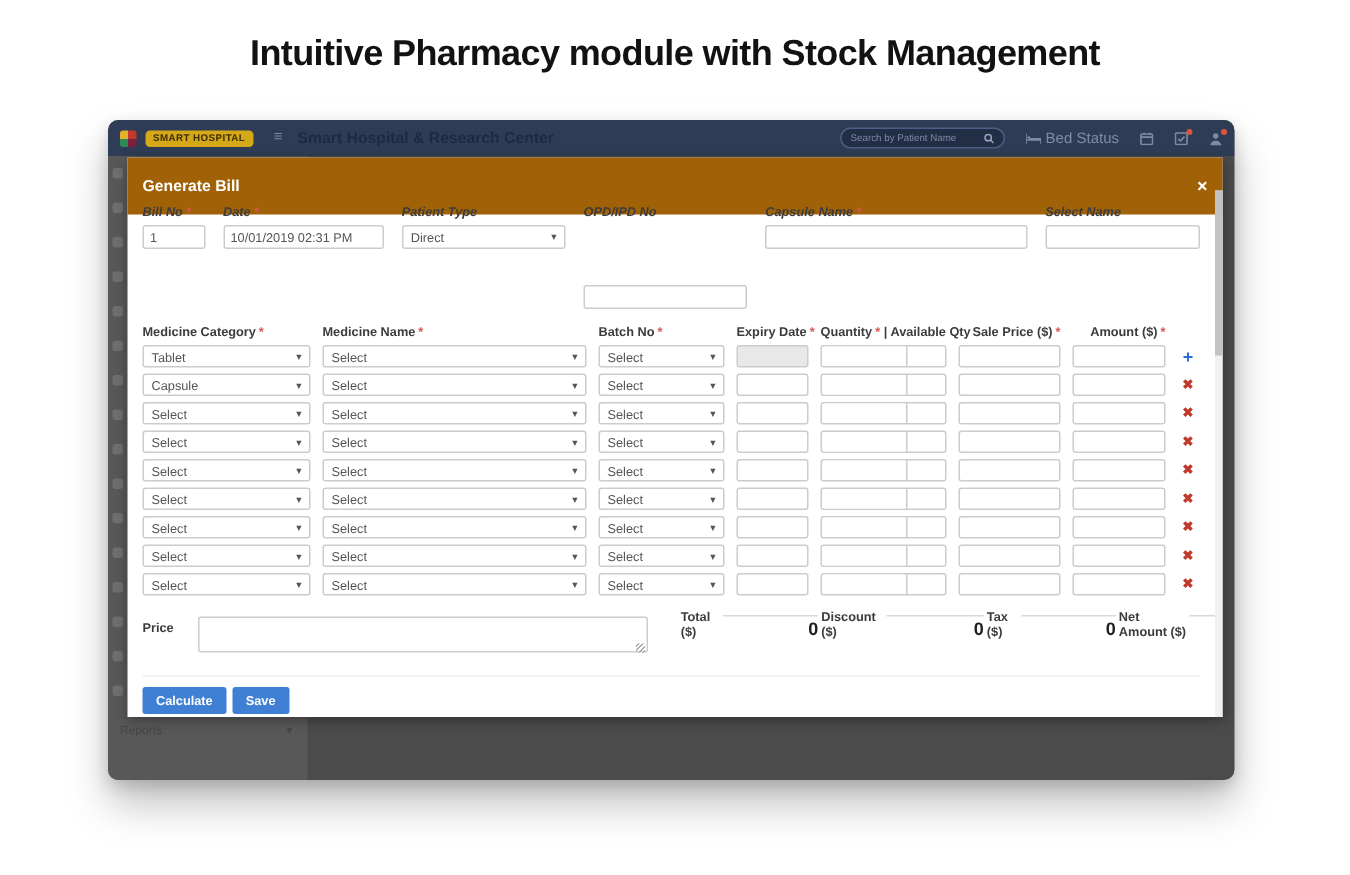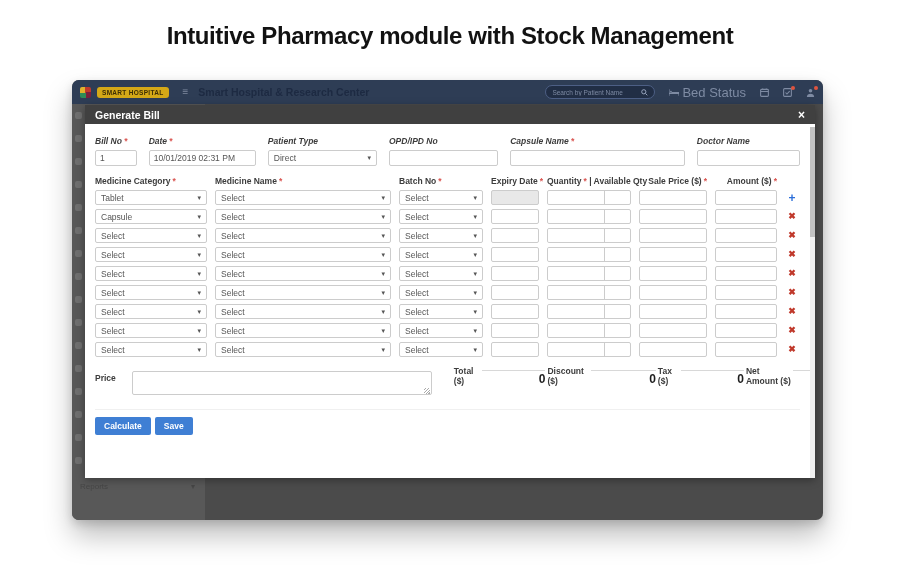--- a/index.html
+++ b/index.html
@@ -24,53 +24,53 @@
   .menu-icon { color:#7f8aa0; font-size:10px; margin-left:8px; line-height:1; }
   .nav-title { color:#1d2a42; font-size:10.5px; font-weight:bold; margin-left:4px; white-space:nowrap; }
   .nav-spacer { flex:1; }
   .search-pill { width:110px; height:14px; border:1px solid #4d5f85; border-radius:8px;
     background:rgba(10,20,40,0.35); display:flex; align-items:center; padding:0 6px; gap:4px; }
   .search-pill input { flex:1; min-width:0; background:transparent; border:none; outline:none;
     color:#8fa0bd; font-size:6.5px; }
   .search-pill input::placeholder { color:#7d8aa3; }
   .nav-ico { color:#7e8ba3; display:flex; align-items:center; position:relative; margin-left:8px; }
   .nav-ico svg { display:block; }
-  .bed-status { display:flex; align-items:center; gap:3px; color:#7e8ba3; font-size:13px; white-space:nowrap; }
+  .bed-status { display:flex; align-items:center; gap:3px; color:#7e8ba3; font-size:10px; white-space:nowrap; }
   .badge-dot { position:absolute; top:-2px; right:-3px; width:4px; height:4px; border-radius:50%; background:#e0543f; }
 
   
   .sidebar-dim { position:absolute; left:0; top:24px; width:133px; bottom:0; background:#585858; }
   .sidebar-icons { position:absolute; left:3px; top:8px; display:flex; flex-direction:column; gap:16px; }
   .side-glyph { width:7px; height:7px; border-radius:2px; background:#6f6f6f; }
   .sidebar-reports { position:absolute; left:8px; top:378px; width:115px; display:flex;
     justify-content:space-between; color:#464646; font-size:8px; }
 
   
   .modal { position:absolute; left:13px; top:25px; width:730px; height:373px; background:#fff;
     box-shadow:0 2px 8px rgba(0,0,0,0.35); }
-  .modal-header { height:19px; background:#404040; color:#fff; display:flex; align-items:center;
+  .modal-header { height:38px; background:#a16207; color:#fff; display:flex; align-items:center;
     justify-content:space-between; padding:0 10px;text-align:right; }
   .modal-title { font-size:10.5px; font-weight:bold; }
   .modal-close { font-size:12px; font-weight:bold; cursor:pointer; line-height:1; }
   .modal-scrollbar { position:absolute; right:0; top:22px; bottom:0; width:5px; background:#f1f1f1; }
   .modal-scroll-thumb { position:absolute; top:0; left:0; width:5px; height:110px; background:#c2c2c2; }
   .modal-body { position:absolute; top:22px; left:0; right:5px; bottom:0; padding:9px 10px 0 10px; overflow:hidden; }
 
   .flabel { font-size:8.5px; font-weight:bold; color:#3c3c3c; margin-bottom:4px; white-space:nowrap;font-style:italic; }
   .req { color:#d9534f; margin-left:2px; }
   .tinput { height:16px; border:1px solid #ccc; border-radius:2px; font-size:8.5px; color:#555;
     padding:0 4px; width:100%; font-family:"Liberation Sans",sans-serif; }
   .selbox { height:16px; border:1px solid #ccc; border-radius:2px; display:flex; align-items:center;
     justify-content:space-between; padding:0 5px; font-size:8.5px; color:#555; background:#fff; cursor:pointer; }
   .sel-arrow { font-size:7px; color:#555; }
 
   .top-fields { display:flex; gap:12px; }
   .field { display:flex; flex-direction:column; }
   .f-billno { width:42px; } .f-date { width:108px; } .f-ptype { width:110px; }
-  .f-opd { width:110px; } .f-pname { width:176px; } .f-dname { width:104px; }
+  .f-opd { width:110px;gap:40px; } .f-pname { width:176px; } .f-dname { width:104px; }
 
   .med-grid { display:grid; margin-top:10px;
     grid-template-columns:112px 176px 84px 48px 84px 68px 62px 14px;
     column-gap:8px; row-gap:4px; align-items:center; }
   .th { font-size:8.5px; font-weight:bold; color:#3c3c3c; white-space:nowrap; }
   .th-right { text-align:right; }
   .cell-input { height:15px; border:1px solid #ccc; border-radius:2px; width:100%; padding:0 3px;
     font-size:8.5px; color:#555; font-family:"Liberation Sans",sans-serif; }
   .cell-input.disabled { background:#e8e8e8; }
   .selbox.small { height:15px;gap:42px; }
@@ -215,21 +215,21 @@
           </div>
           <div class="field f-opd">
             <div class="flabel"><span>OPD/IPD No</span></div>
             <input class="tinput" value="" style="">
           </div>
           <div class="field f-pname">
             <div class="flabel"><span>Capsule Name</span><span class="req">*</span></div>
             <input class="tinput" value="" style="">
           </div>
           <div class="field f-dname">
-            <div class="flabel"><span>Doctor Name</span></div>
+            <div class="flabel"><span>Select Name</span></div>
             <input class="tinput" value="" style="">
           </div>
         </div>
 
         <div class="med-grid">
           <div class="th"><span>Medicine Category</span><span class="req">*</span></div>
           <div class="th"><span>Medicine Name</span><span class="req">*</span></div>
           <div class="th"><span>Batch No</span><span class="req">*</span></div>
           <div class="th"><span>Expiry Date</span><span class="req">*</span></div>
           <div class="th"><span>Quantity</span><span class="req">*</span> <span>| Available Qty</span></div>

